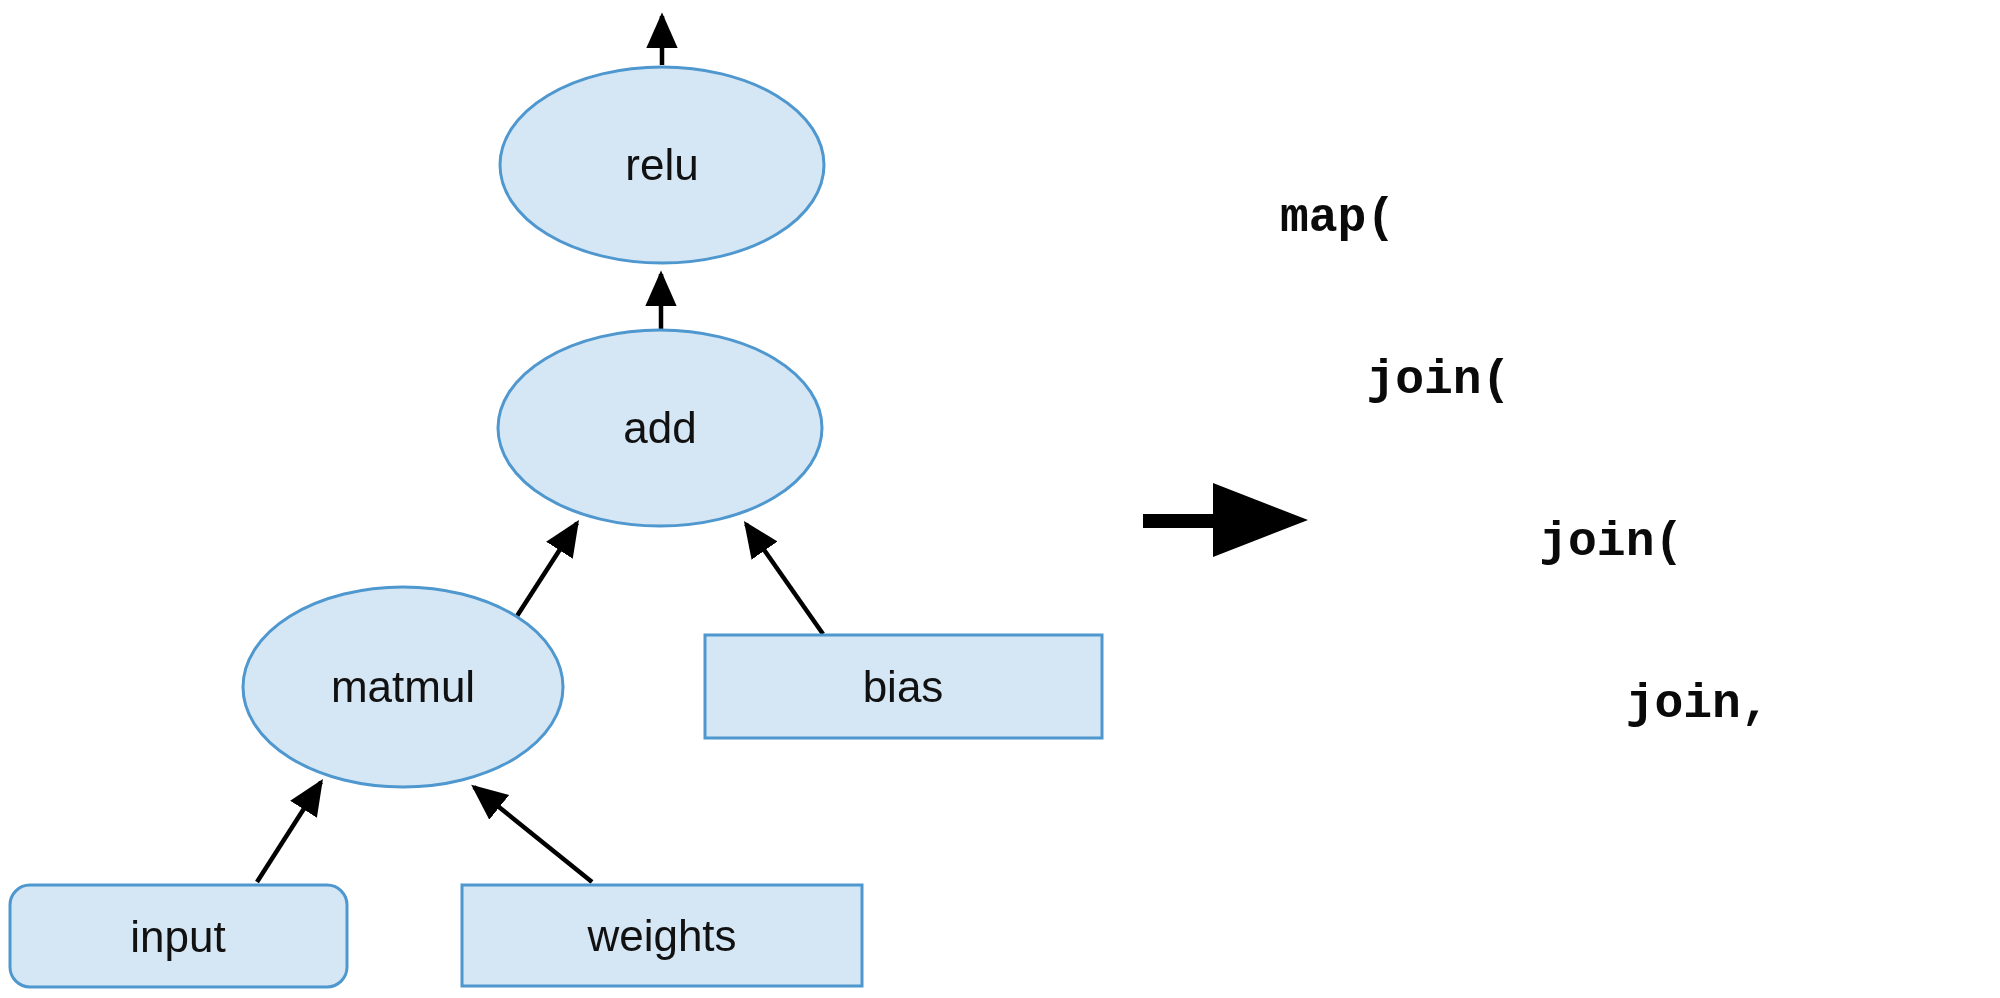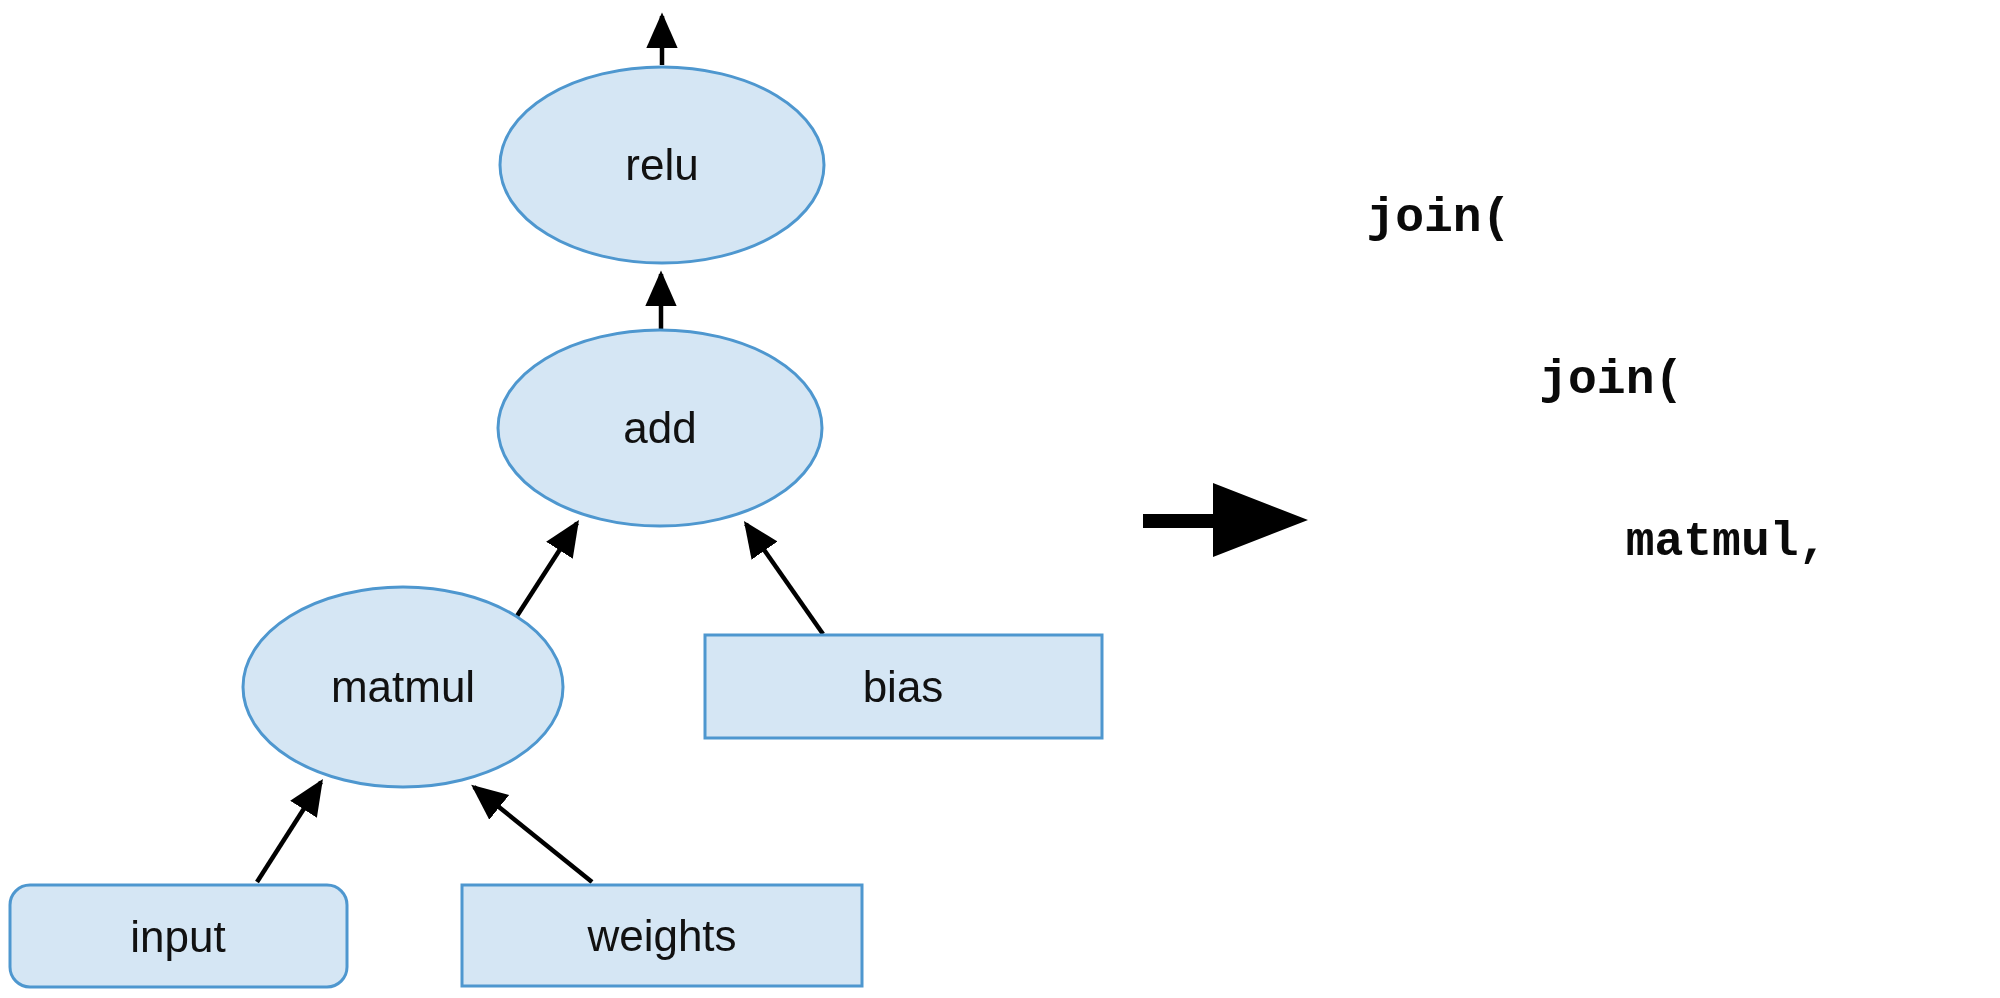--- a/index.html
+++ b/index.html
@@ -104,23 +104,24 @@
       <rect class="node-rect" x="462" y="885" width="400" height="101"></rect>
       <text class="node-label" x="662" y="951">weights</text>
     </g>
   </svg>
 
   <svg class="transform-arrow" width="180" height="90" viewBox="0 0 180 90">
     <polygon points="5,36 75,36 75,5 170,42 75,79 75,50 5,50" fill="#000000"></polygon>
   </svg>
 
   <div class="code-block">
+    <div class="code-line">map(</div>
     <div class="code-line">   join(</div>
     <div class="code-line">         join(</div>
-    <div class="code-line">            matmul,</div>
+    <div class="code-line">            join,</div>
     
     
     
     
     
     
     
     
     
     

